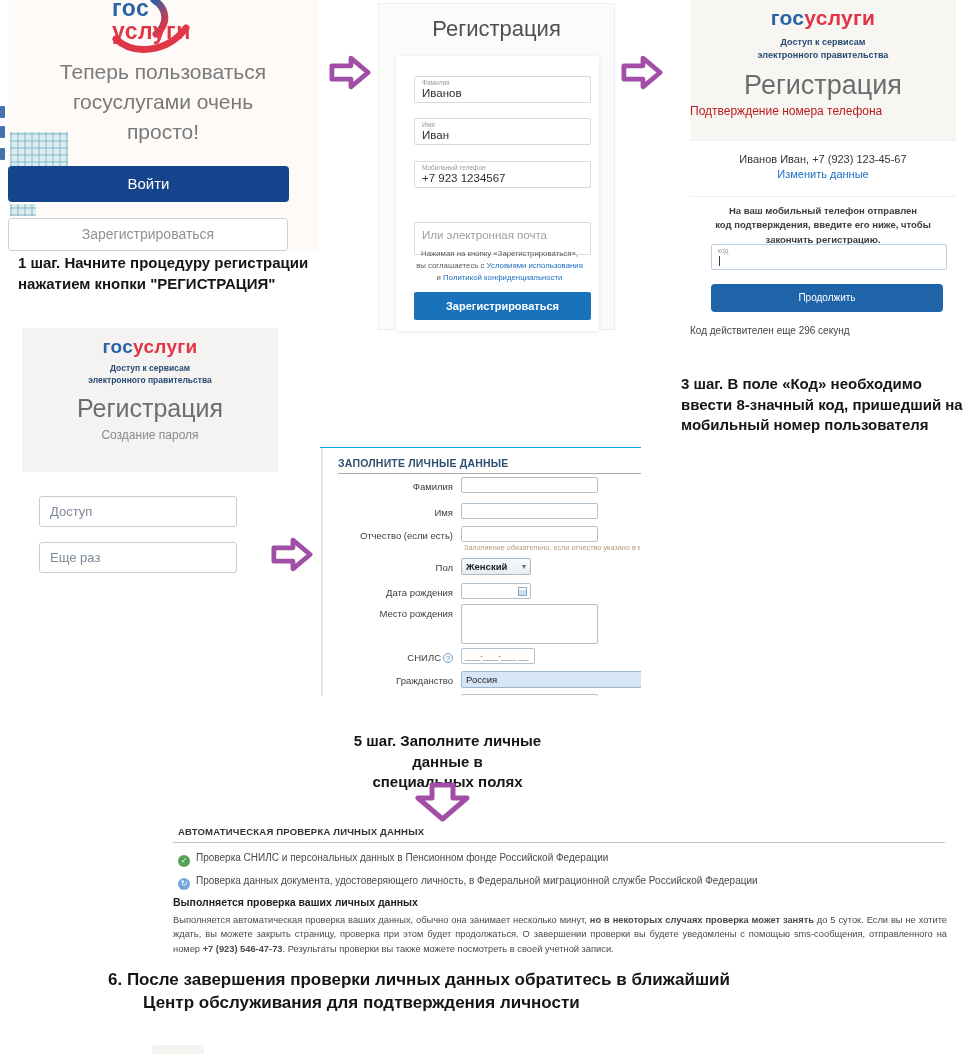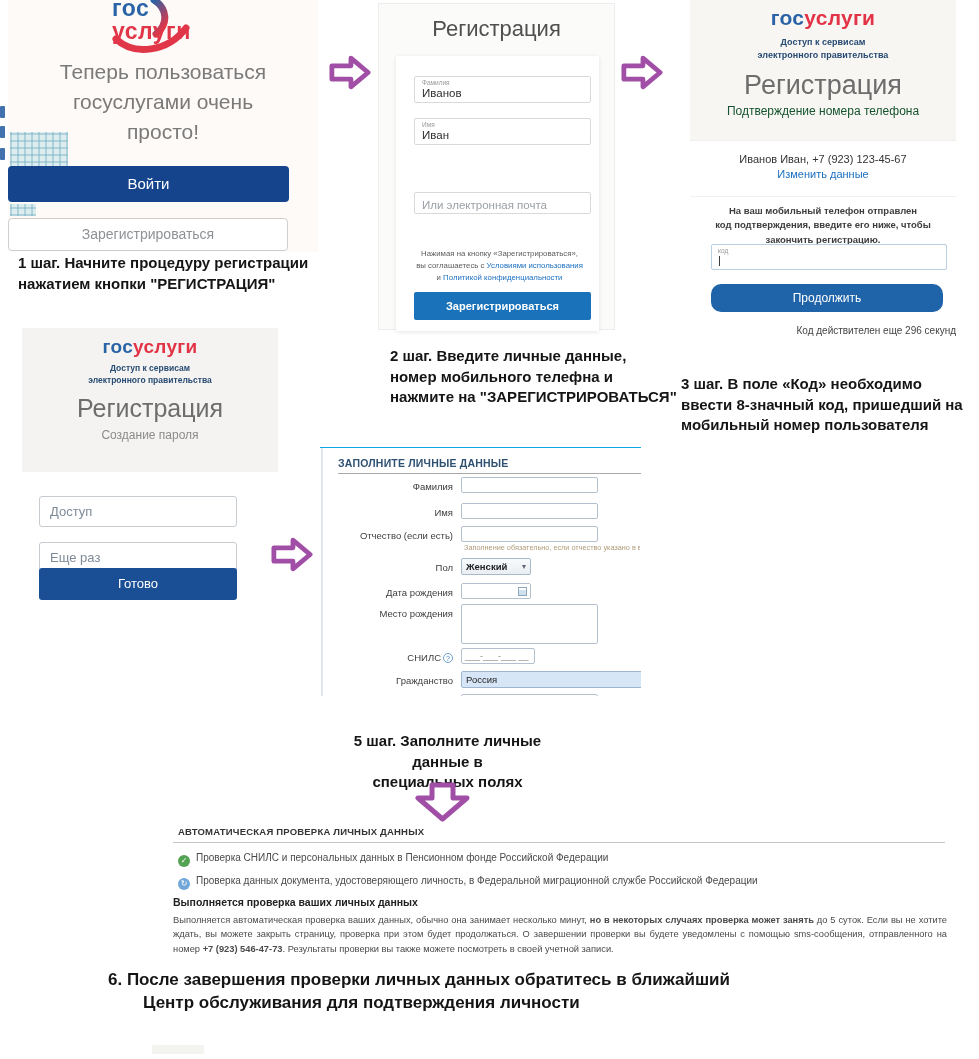--- a/index.html
+++ b/index.html
@@ -43,30 +43,30 @@
   .p2-submit{position:absolute;left:18px;top:236px;width:177px;height:28px;background:#1a73ba;color:#fff;font-weight:bold;font-size:11px;text-align:center;line-height:28px;border-radius:2px;cursor:pointer}
 
   
   .p3{position:absolute;left:690px;top:0;width:266px;height:352px;background:#fff}
   .p3-top{position:absolute;left:0;top:0;width:100%;height:141px;background:#f8f6f3;border-bottom:1px solid #efefef}
   .logo-line{position:absolute;left:0;top:6px;width:100%;text-align:center;font-weight:bold;font-size:21px;letter-spacing:.3px}
   .logo-line .lb{color:#2a63a6}
   .logo-line .lr{color:#e23347}
   .tagline{position:absolute;left:0;top:36px;width:100%;text-align:center;font-weight:bold;font-size:9px;line-height:1.45;color:#274b73}
   .p3-title{position:absolute;left:0;top:70px;width:100%;text-align:center;font-size:27px;font-weight:300;color:#6d6d6d}
-  .p3-sub{position:absolute;left:0;top:104px;width:100%;text-align:center;font-size:12px;color:#14532d}
+  .p3-sub{position:absolute;left:0;top:104px;width:100%;font-size:12px;color:#b91c1c}
   .p3-user{position:absolute;left:0;top:153px;width:100%;text-align:center;font-weight:normal;font-size:11px;color:#333}
   .p3-link{position:absolute;left:0;top:168px;width:100%;text-align:center;font-size:11px}
   .p3-sep{position:absolute;left:0;top:196px;width:100%;height:1px;background:#f0f0f0}
   .p3-note{position:absolute;left:0;top:204px;width:100%;text-align:center;font-weight:bold;font-size:9.5px;line-height:1.5;color:#3d3d3d}
   .p3-input{position:absolute;left:21px;top:244px;width:236px;height:26px;border:1px solid #b9cfe4;border-radius:2px;background:#fff;padding:2px 6px;cursor:text}
   .p3-ilabel{font-size:6.5px;color:#9a9a9a}
   .p3-cursor{font-size:11px;color:#222;margin-top:0}
-  .p3-btn{position:absolute;left:21px;top:284px;width:232px;height:28px;background:#1f63a8;border-radius:10px;color:#fff;font-size:12px;text-align:center;line-height:28px;cursor:pointer}
-  .p3-timer{position:absolute;left:0;top:325px;width:100%;text-align:right;font-size:10px;color:#444}
+  .p3-btn{position:absolute;left:21px;top:284px;width:232px;height:28px;background:#1f63a8;border-radius:4px;color:#fff;font-size:10px;text-align:center;line-height:28px;cursor:pointer}
+  .p3-timer{position:absolute;left:0;top:325px;width:100%;text-align:left;font-size:10px;color:#444}
 
   
   .p4{position:absolute;left:22px;top:328px;width:256px;height:304px;background:#fff}
   .p4-top{position:absolute;left:0;top:0;width:100%;height:144px;background:#f4f3f1}
   .p4 .logo-line{top:8px;font-size:19px}
   .p4 .tagline{top:34px;font-size:8.5px}
   .p4-title{position:absolute;left:0;top:66px;width:100%;text-align:center;font-size:25px;font-weight:300;color:#6d6d6d}
   .p4-sub{position:absolute;left:0;top:100px;width:100%;text-align:center;font-size:12px;color:#8b8b8b}
   .p4-inp{position:absolute;left:17px;width:198px;height:31px;border:1px solid #c7ccd1;border-radius:3px;background:#fff;font-size:13px;color:#7d8b98;line-height:29px;padding-left:10px;cursor:text}
   .p4-btn{position:absolute;left:17px;top:240px;width:198px;height:32px;background:#1a4f96;border-radius:3px;color:#fff;font-size:13px;text-align:center;line-height:32px;cursor:pointer}
@@ -140,34 +140,35 @@
     <div class="p2-title">Регистрация</div>
     <div class="p2-card">
       <div class="p2-field" style="top:62px">
         <div class="p2-flabel">Имя</div>
         <div class="p2-fvalue">Иван</div>
       </div>
       <div class="p2-field" style="top:20px">
         <div class="p2-flabel">Фамилия</div>
         <div class="p2-fvalue">Иванов</div>
       </div>
-      <div class="p2-field" style="top:136px;height:22px">
+      <div class="p2-field" style="top:105px">
+        <div class="p2-flabel">Мобильный телефон</div>
+        <div class="p2-fvalue">+7 923 1234567</div>
+      </div>
+      <div class="p2-field" style="top:166px;height:33px">
         <div class="p2-ph">Или электронная почта</div>
       </div>
       <div class="p2-terms">
         <div><span>Нажимая на кнопку «Зарегистрироваться»,</span></div>
         <div><span>вы соглашаетесь с </span><span class="link">Условиями использования</span></div>
         <div><span>и </span><span class="link">Политикой конфиденциальности</span></div>
       </div>
       <div class="p2-submit">Зарегистрироваться</div>
     </div>
   </div>
-  <div class="caption" style="left:390px;top:346px;width:290px">2 шаг. Введите личные данные,
-номер мобильного телефна и
-нажмите на "ЗАРЕГИСТРИРОВАТЬСЯ"</div>
 
   <svg class="arrow" style="left:621px;top:54px;width:42px;height:37px" viewBox="0 0 44 38">
     <path d="M3 12 H23 V4 L41 19 L23 34 V26 H3 Z" fill="#fff" stroke="#a14fa6" stroke-width="5" stroke-linejoin="round"></path>
   </svg>
 
   <div class="p3">
     <div class="p3-top">
       <div class="logo-line">
         <span class="lb">гос</span><span class="lr">услуги</span>
       </div>
@@ -198,21 +199,20 @@
       <div class="logo-line">
         <span class="lb">гос</span><span class="lr">услуги</span>
       </div>
       <div class="tagline pre">Доступ к сервисам
 электронного правительства</div>
       <div class="p4-title">Регистрация</div>
       <div class="p4-sub">Создание пароля</div>
     </div>
     <div class="p4-inp" style="top:168px">Доступ</div>
     <div class="p4-inp" style="top:214px">Еще раз</div>
-    <div class="p4-btn">Готово</div>
   </div>
 
   <svg class="arrow" style="left:271px;top:536px;width:42px;height:37px" viewBox="0 0 44 38">
     <path d="M3 12 H23 V4 L41 19 L23 34 V26 H3 Z" fill="#fff" stroke="#a14fa6" stroke-width="5" stroke-linejoin="round"></path>
   </svg>
 
   <div class="p5">
     <div class="p5-leftline"></div>
     <div class="p5-header">ЗАПОЛНИТЕ ЛИЧНЫЕ ДАННЫЕ</div>
     <div class="p5-hrule"></div>

